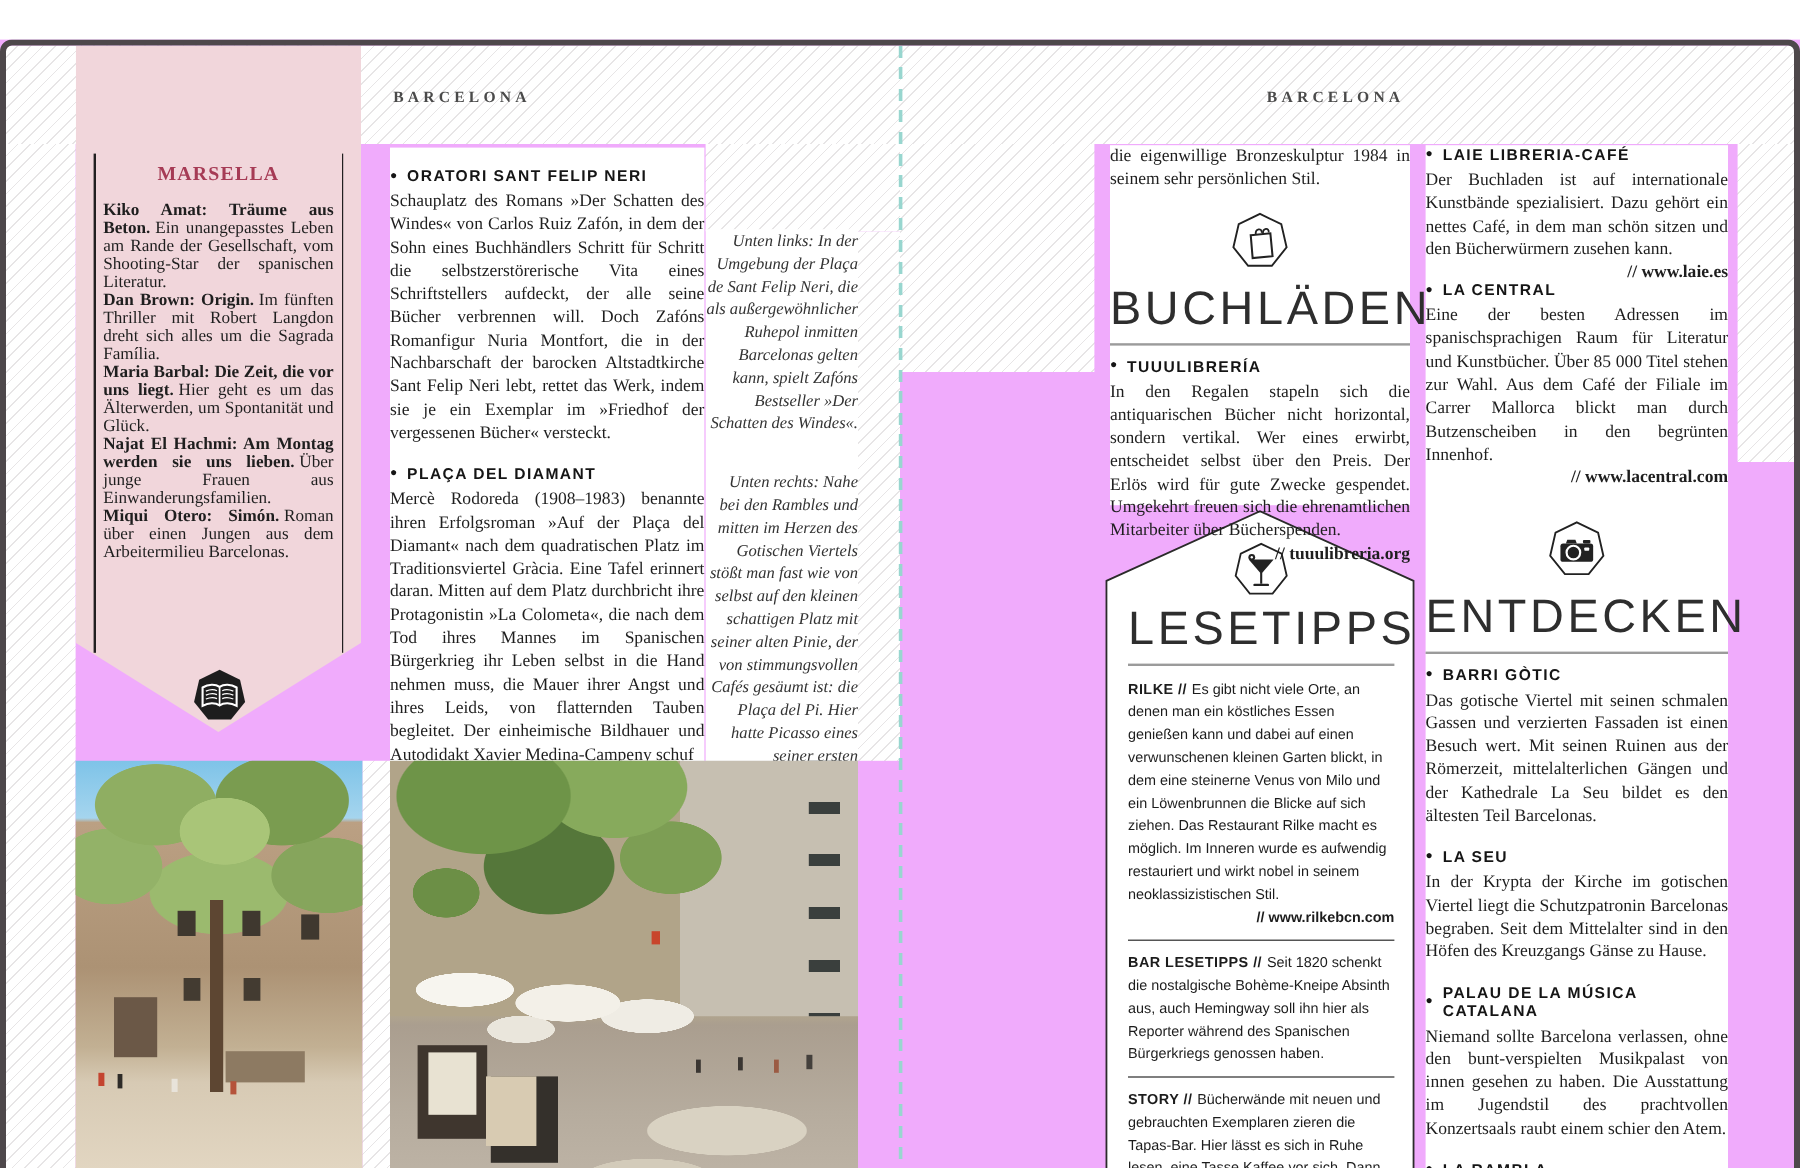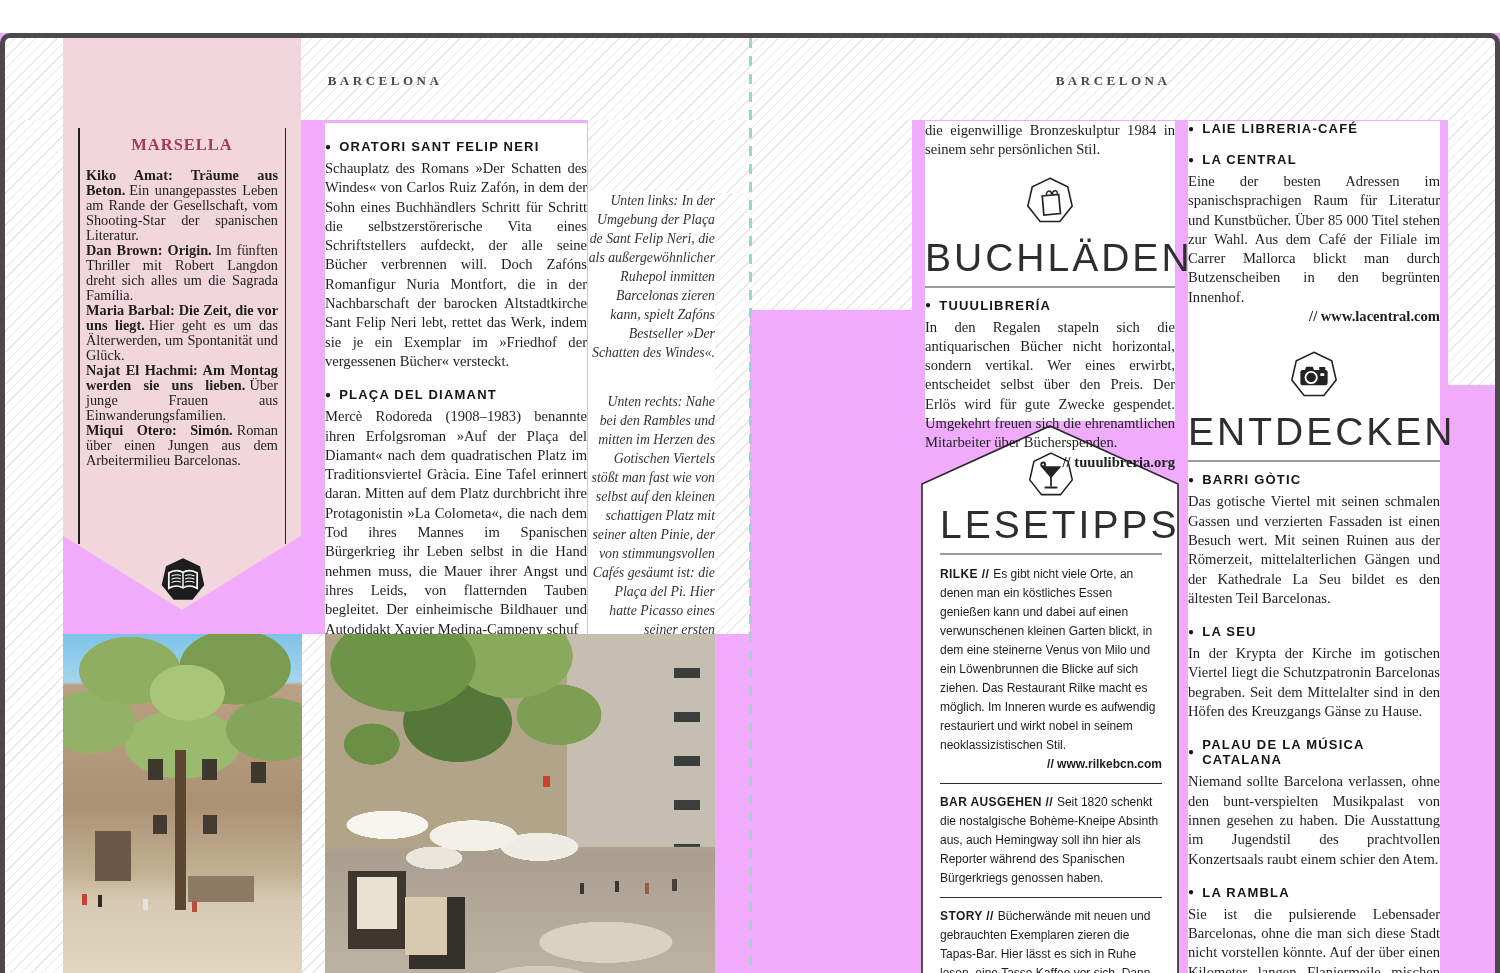--- a/index.html
+++ b/index.html
@@ -155,21 +155,21 @@
       </div>
     <p class="body">Schauplatz des Romans »Der Schatten des Windes« von Carlos Ruiz Zafón, in dem der Sohn eines Buchhändlers Schritt für Schritt die selbstzerstörerische Vita eines Schriftstellers aufdeckt, der alle seine Bücher verbrennen will. Doch Zafóns Romanfigur Nuria Montfort, die in der Nachbarschaft der barocken Altstadtkirche Sant Felip Neri lebt, rettet das Werk, indem sie je ein Exemplar im »Friedhof der vergessenen Bücher« versteckt.</p>
     <div class="subhead">
         <span class="bullet">●</span>
         <span>PLAÇA DEL DIAMANT</span>
       </div>
     <p class="body">Mercè Rodoreda (1908–1983) benannte ihren Erfolgsroman »Auf der Plaça del Diamant« nach dem quadratischen Platz im Traditionsviertel Gràcia. Eine Tafel erinnert daran. Mitten auf dem Platz durchbricht ihre Protagonistin »La Colometa«, die nach dem Tod ihres Mannes im Spanischen Bürgerkrieg ihr Leben selbst in die Hand nehmen muss, die Mauer ihrer Angst und ihres Leids, von flatternden Tauben begleitet. Der einheimische Bildhauer und Autodidakt Xavier Medina-Campeny schuf</p>
   </div>
 
   <div id="captions">
-    <p class="cap" id="cap1">Unten links: In der Umgebung der Plaça de Sant Felip Neri, die als außergewöhnlicher Ruhepol inmitten Barcelonas zieren kann, spielt Zafóns Bestseller »Der Schatten des Windes«.</p>
+    <p class="cap" id="cap1">Unten links: In der Umgebung der Plaça de Sant Felip Neri, die als außergewöhnlicher Ruhepol inmitten Barcelonas gelten kann, spielt Zafóns Bestseller »Der Schatten des Windes«.</p>
     <p class="cap" id="cap2">Unten rechts: Nahe bei den Rambles und mitten im Herzen des Gotischen Viertels stößt man fast wie von selbst auf den kleinen schattigen Platz mit seiner alten Pinie, der von stimmungsvollen Cafés gesäumt ist: die Plaça del Pi. Hier hatte Picasso eines seiner ersten Kunststudios, und auch Joan Miró wuchs hier auf. Am Wochenende bieten Künstler ihre Werke an.</p>
   </div>
 
   <div class="photo" id="photo1"></div>
   <div class="photo" id="photo2"></div>
 
   <div class="col" style="left:925px;top:88px;width:250px;height:300px;">
     <p class="body">die eigenwillige Bronzeskulptur 1984 in seinem sehr persönlichen Stil.</p>
     <div class="iconrow">
       <svg width="50" height="50" viewBox="0 0 44 44">
@@ -199,31 +199,32 @@
         <rect x="21.2" y="24" width="1.6" height="8.5" fill="#222"></rect>
         <rect x="16" y="32.5" width="12" height="1.8" rx="0.9" fill="#222"></rect>
         <circle cx="14.8" cy="12.3" r="2.6" fill="#222"></circle>
         <circle cx="14.8" cy="12.3" r="0.9" fill="#ffffff"></circle>
       </svg>
     </div>
     <div class="bigtitle">LESETIPPS</div>
     <div class="grayrule"></div>
     <p class="gop" style="margin-top:10px;"><span class="golbl">RILKE //</span><span>Es gibt nicht viele Orte, an denen man ein köstliches Essen genießen kann und dabei auf einen verwunschenen kleinen Garten blickt, in dem eine steinerne Venus von Milo und ein Löwenbrunnen die Blicke auf sich ziehen. Das Restaurant Rilke macht es möglich. Im Inneren wurde es aufwendig restauriert und wirkt nobel in seinem neoklassizistischen Stil.</span><span class="slink blk">// www.rilkebcn.com</span></p>
     <div class="thinrule"></div>
-    <p class="gop"><span class="golbl">BAR AUSGEHEN //</span><span>Seit 1820 schenkt die nostalgische Bohème-Kneipe Absinth aus, auch Hemingway soll ihn hier als Reporter während des Spanischen Bürgerkriegs genossen haben.</span></p>
+    <p class="gop"><span class="golbl">BAR LESETIPPS //</span><span>Seit 1820 schenkt die nostalgische Bohème-Kneipe Absinth aus, auch Hemingway soll ihn hier als Reporter während des Spanischen Bürgerkriegs genossen haben.</span></p>
     <div class="thinrule"></div>
     <p class="gop"><span class="golbl">STORY //</span><span>Bücherwände mit neuen und gebrauchten Exemplaren zieren die Tapas-Bar. Hier lässt es sich in Ruhe lesen, eine Tasse Kaffee vor sich. Dann stellt man das Buch zurück ins Regal oder kann es auch kaufen.</span></p>
 
   </div>
 
   <div class="col" style="left:1188px;top:88px;width:252px;height:880px;">
     <div class="subhead" style="margin-top:0;">
         <span class="bullet">●</span>
         <span>LAIE LIBRERIA-CAFÉ</span>
       </div>
+    <p class="body"><span>Der Buchladen ist auf internationale Kunstbände spezialisiert. Dazu gehört ein nettes Café, in dem man schön sitzen und den Bücherwürmern zusehen kann.</span> <span class="slink fr">// www.laie.es</span></p>
     <div class="subhead">
         <span class="bullet">●</span>
         <span>LA CENTRAL</span>
       </div>
     <p class="body"><span>Eine der besten Adressen im spanischsprachigen Raum für Literatur und Kunstbücher. Über 85 000 Titel stehen zur Wahl. Aus dem Café der Filiale im Carrer Mallorca blickt man durch Butzenscheiben in den begrünten Innenhof.</span><span class="slink blk">// www.lacentral.com</span></p>
 
     <div class="iconrow" style="margin-top:24px;">
       <svg width="50" height="50" viewBox="0 0 44 44">
         <polygon points="22,2 37.6,9.5 41.5,26.5 30.7,40 13.3,40 2.5,26.5 6.4,9.5" fill="none" stroke="#222" stroke-width="1.4"></polygon>
         <path d="M14 17.5 L15 14.8 L21 14.8 L22 17.5 Z" fill="#222"></path>

